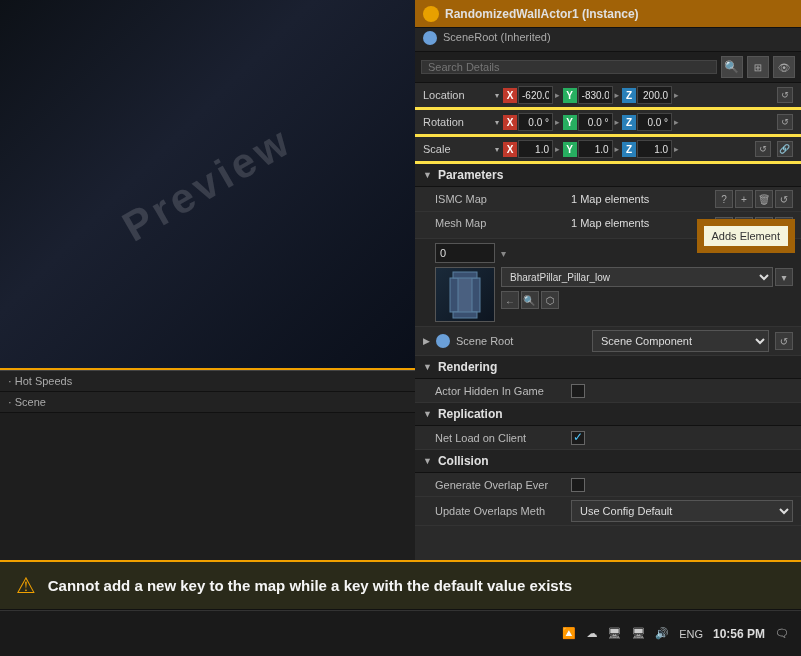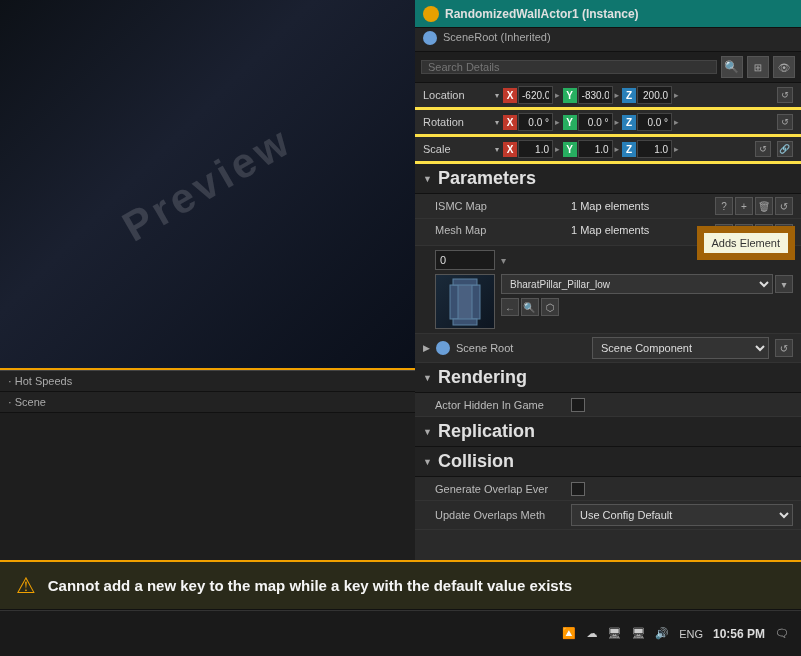--- a/index.html
+++ b/index.html
@@ -43,21 +43,21 @@
       top: 0;
       width: 386px;
       height: 610px;
       background: #2a2a2a;
       display: flex;
       flex-direction: column;
     }
 
     
     .top-bar {
-      background: #0f766e;
+      background: #a16207;
       padding: 4px 8px;
       display: flex;
       align-items: center;
       gap: 6px;
       height: 28px;
       border-bottom: 1px solid #111;
     }
     .actor-icon {
       width: 16px;
       height: 16px;
@@ -220,21 +220,21 @@
       gap: 6px;
       border-bottom: 1px solid #111;
       cursor: pointer;
     }
     .section-arrow {
       color: #aaa;
       font-size: 9px;
     }
     .section-title {
       color: #e0e0e0;
-      font-size: 18px;
+      font-size: 12px;
       font-weight: bold;
     }
 
     
     .prop-row {
       display: flex;
       align-items: center;
       padding: 3px 8px 3px 20px;
       border-bottom: 1px solid #333;
       min-height: 24px;
@@ -643,20 +643,24 @@
     <div class="prop-row">
       <span class="prop-name">Actor Hidden In Game</span>
       <div class="checkbox"></div>
     </div>
 
     <div class="section-header">
       <span class="section-arrow">▼</span>
       <span class="section-title">Replication</span>
     </div>
 
+    <div class="prop-row">
+      <span class="prop-name">Net Load on Client</span>
+      <div class="checkbox checked"></div>
+    </div>
 
     <div class="section-header">
       <span class="section-arrow">▼</span>
       <span class="section-title">Collision</span>
     </div>
 
     <div class="prop-row">
       <span class="prop-name">Generate Overlap Ever</span>
       <div class="checkbox"></div>
     </div>

